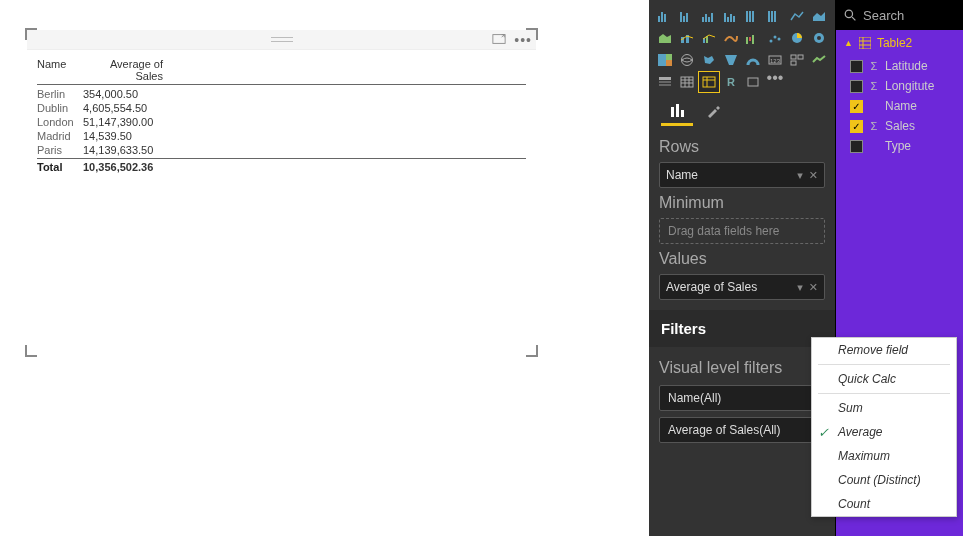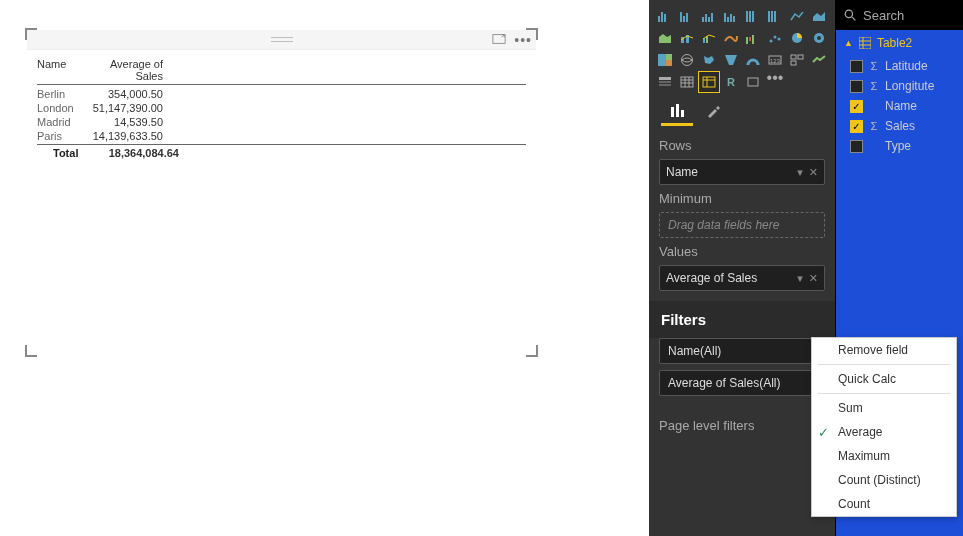--- a/index.html
+++ b/index.html
@@ -60,23 +60,23 @@
     font-size:11px;
     color:#333;
     border-bottom: 1px solid #666;
     padding-bottom: 2px;
     margin-bottom: 2px;
   }
   .th-name { width: 46px; text-align:left; }
   .th-val  { width: 80px; text-align:right; }
   .row { display:flex; line-height:14px; }
   .cell-name { width:46px; color:#666; }
-  .cell-val { width:80px; text-align:right; color:#333; }
+  .cell-val { width:80px; text-align:left; color:#333; }
   .total-row { border-top:1px solid #666; margin-top:1px; padding-top:1px; font-weight:bold; }
-  .total-row .cell-name { color:#222;margin-left:16px; }
+  .total-row .cell-name { color:#222; }
 
   
   .panels { display:flex; background:#333; }
   .viz-panel {
     width: 186px;
     background: #333333;
     color: #ccc;
     font-size: 12px;
     display:flex; flex-direction:column;
   }
@@ -120,21 +120,21 @@
   }
   .tab.active { color:#fff; }
   .tab.active::after {
     content:""; position:absolute; bottom:0; left:2px; right:2px; height:3px; background:#f0c419;
   }
 
   .well-section {
     padding: 6px 10px 10px 10px;
   }
   .well-label {
-    color: #a9a9a9; font-size: 13px;
+    color: #a9a9a9; font-size: 16px;
     margin: 6px 0 6px 0;
   }
   .field-pill {
     background:#1f1f1f;
     border:1px solid #555;
     border-radius:2px;
     height:26px;
     display:flex; align-items:center;
     padding: 0 6px;
     color:#ddd;
@@ -142,21 +142,20 @@
     justify-content:space-between;
   }
   .field-pill .pill-right { color:#888; display:flex; gap:6px; font-size:11px; }
   .drop-zone {
     border:1px dashed #666;
     border-radius:2px;
     height:26px;
     display:flex; align-items:center;
     padding:0 8px;
     color:#888;
-    font-style:italic;
   }
   .filters-header {
     background:#2b2b2b;
     padding: 10px 12px;
     font-size:15px;
     font-weight:600;
     color:#fff;
   }
   .filter-pill {
     background:#1f1f1f;
@@ -166,21 +165,21 @@
     display:flex; align-items:center;
     padding:0 8px;
     margin: 0 10px 6px 10px;
     font-size:12px;
     color:#ddd;
   }
 
   
   .fields-panel {
     width: 128px;
-    background:#1d4ed8;
+    background:#6d28d9;
     color:#ccc;
     border-left:1px solid #000;
     display:flex; flex-direction:column;
   }
   .search-row {
     height:30px;
     background:#000;
     display:flex; align-items:center;
     padding:0 8px;
     gap:6px;
@@ -224,20 +223,21 @@
     border:1px solid #ccc;
     box-shadow: 1px 2px 6px rgba(0,0,0,0.25);
     font-size:12px;
     color:#333;
     z-index: 50;
   }
   .ctx-item {
     padding:5px 26px 5px 26px;
     cursor:pointer;
     position:relative;
+    font-style:italic;
   }
   .ctx-sep { height:1px; background:#ddd; margin:2px 6px; }
   .ctx-check {
     position:absolute; left:6px; top:5px;
     color:#2e8b57;
     font-size:13px;
   }
 </style>
 </head>
 <body>
@@ -267,34 +267,38 @@
       <div class="table-visual">
         <div class="hdr">
           <div class="th-name">Name</div>
           <div class="th-val">Average of Sales</div>
         </div>
         <div class="row">
           <div class="cell-name">Berlin</div>
           <div class="cell-val">354,000.50</div>
         </div>
         <div class="row">
+          <div class="cell-name">Dublin</div>
+          <div class="cell-val">4,605,554.50</div>
+        </div>
+        <div class="row">
           <div class="cell-name">London</div>
           <div class="cell-val">51,147,390.00</div>
         </div>
         <div class="row">
           <div class="cell-name">Madrid</div>
           <div class="cell-val">14,539.50</div>
         </div>
         <div class="row">
           <div class="cell-name">Paris</div>
           <div class="cell-val">14,139,633.50</div>
         </div>
         <div class="row total-row">
           <div class="cell-name">Total</div>
-          <div class="cell-val">18,364,084.64</div>
+          <div class="cell-val">10,356,502.36</div>
         </div>
       </div>
     </div>
   </div>
 
   <div class="panels">
 
     <div class="viz-panel">
 
       <div class="viz-gallery">
@@ -520,23 +524,23 @@
         <div class="field-pill">
           <span>Average of Sales</span>
           <span class="pill-right">
             <span>▾</span>
             <span>✕</span>
           </span>
         </div>
       </div>
 
       <div class="filters-header">Filters</div>
+      <div class="well-label" style="padding:6px 10px 2px 10px">Visual level filters</div>
       <div class="filter-pill">Name(All)</div>
       <div class="filter-pill">Average of Sales(All)</div>
-      <div class="well-label" style="padding:10px 10px 4px 10px">Page level filters</div>
     </div>
 
     <div class="fields-panel">
       <div class="search-row">
         <svg width="13" height="13" viewBox="0 0 16 16">
             <circle cx="6" cy="6" r="4.5" fill="none" stroke="#aaa" stroke-width="1.5"></circle>
             <line x1="10" y1="10" x2="14" y2="14" stroke="#aaa" stroke-width="1.5"></line>
           </svg>
         <span>Search</span>
       </div>

